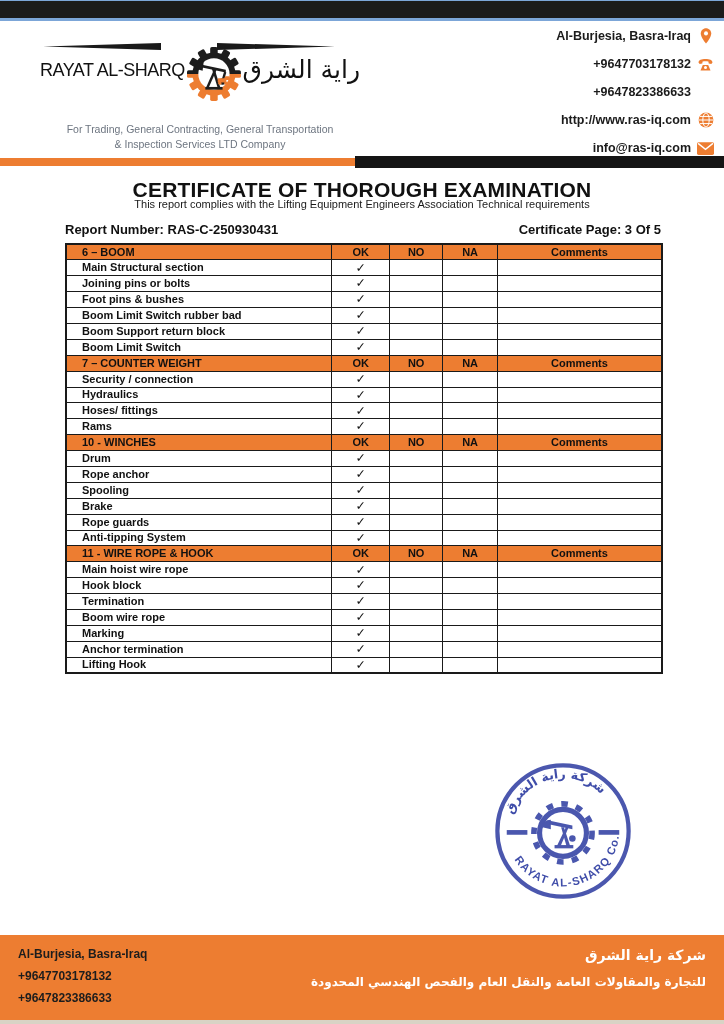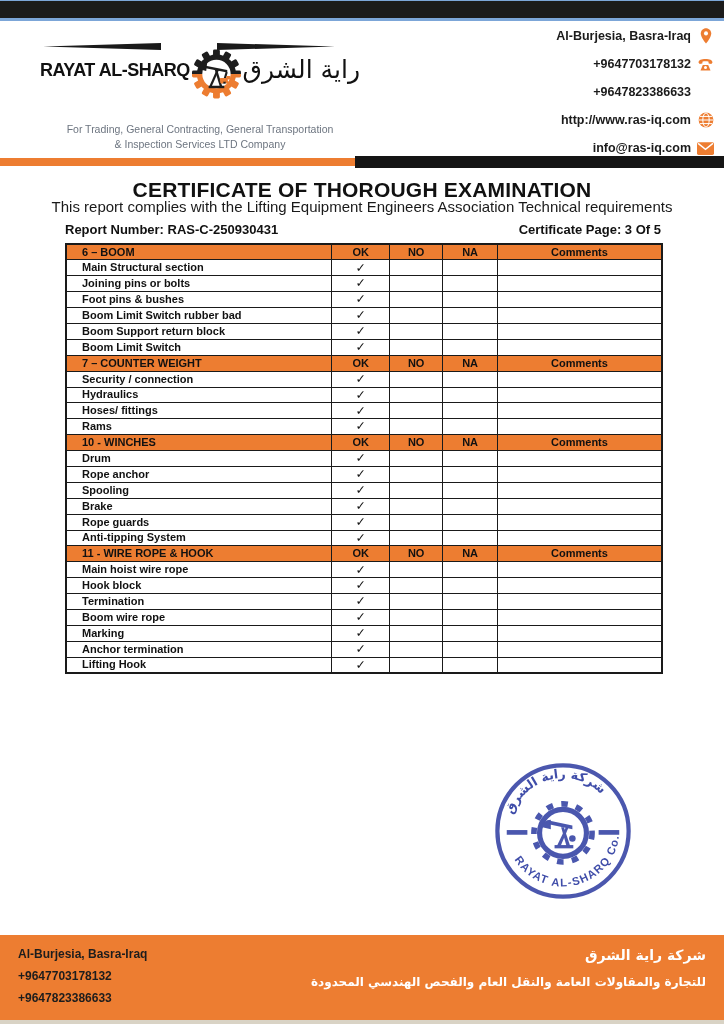--- a/index.html
+++ b/index.html
@@ -15,39 +15,39 @@
   
   .topbar{position:absolute;left:0;top:0;width:100%;height:21px;background:var(--bar);
           border-top:1px solid var(--barblue);border-bottom:3px solid var(--barblue)}
 
   
   .logo-block{position:absolute;left:40px;top:28px;width:320px;height:125px}
   .wing{position:absolute;top:15px;height:7px;background:#1a1a1a;z-index:1}
   .wing-left{left:3px;width:118px;clip-path:polygon(0 50%,100% 0,100% 100%)}
   .wing-right{right:25px;width:118px;clip-path:polygon(0 0,100% 50%,0 100%)}
   .logo-row{position:absolute;top:8px;left:0;width:100%;display:flex;justify-content:center;align-items:center;gap:2px;z-index:2}
-  .brand-en{font-size:18px;font-weight:bold;letter-spacing:-.5px;color:#111;margin-top:-8px;white-space:nowrap}
+  .brand-en{font-size:18px;font-weight:normal;letter-spacing:-.5px;color:#111;margin-top:-8px;white-space:nowrap}
   .brand-ar{font-size:25px;font-weight:normal;color:#111;margin-top:-10px;white-space:nowrap;font-family:"DejaVu Sans",sans-serif}
   .tagline{position:absolute;top:94px;left:0;width:100%;text-align:center;
            font-size:10.5px;font-weight:normal;color:#6d7580;line-height:15px}
 
   
   .contact-block{position:absolute;right:10px;top:22px;width:240px}
   .c-row{height:28px;display:flex;align-items:center;justify-content:flex-end;gap:6px}
   .c-txt{font-size:12.5px;font-weight:600;color:#1b1b1b;white-space:nowrap}
   .c-ic{width:17px;height:17px;flex:none;display:flex;align-items:center;justify-content:center}
 
   
   .divider{position:absolute;top:156px;left:0;width:100%;height:12px;display:flex}
   .div-orange{width:355px;height:8px;margin-top:2px;background:var(--accent)}
   .div-black{flex:1;height:12px;background:#151515}
 
   .doc-title{position:absolute;top:178px;left:0;width:100%;text-align:center;
              font-size:21px;font-weight:bold;color:#111;letter-spacing:.2px}
-  .doc-subtitle{position:absolute;top:198px;left:0;width:100%;text-align:center;font-size:15px;color:#1a1a1a}
+  .doc-subtitle{position:absolute;top:198px;left:0;width:100%;text-align:center;font-size:11px;color:#1a1a1a}
 
   .meta{position:absolute;top:222px;left:65px;width:596px;display:flex;justify-content:space-between;
         font-size:13px;font-weight:600;color:#111}
 
   
   .tbl-wrap{position:absolute;top:243px;left:65px}
   table{border-collapse:collapse;width:598px;table-layout:fixed;border:2.5px solid #1a1a1a;
         font-size:11px;font-weight:bold;color:#111}
   td{border:1.2px solid #1a1a1a;height:15.9px;line-height:1;padding:0;overflow:hidden;white-space:nowrap}
   td.lbl{text-align:left;padding-left:15px}

